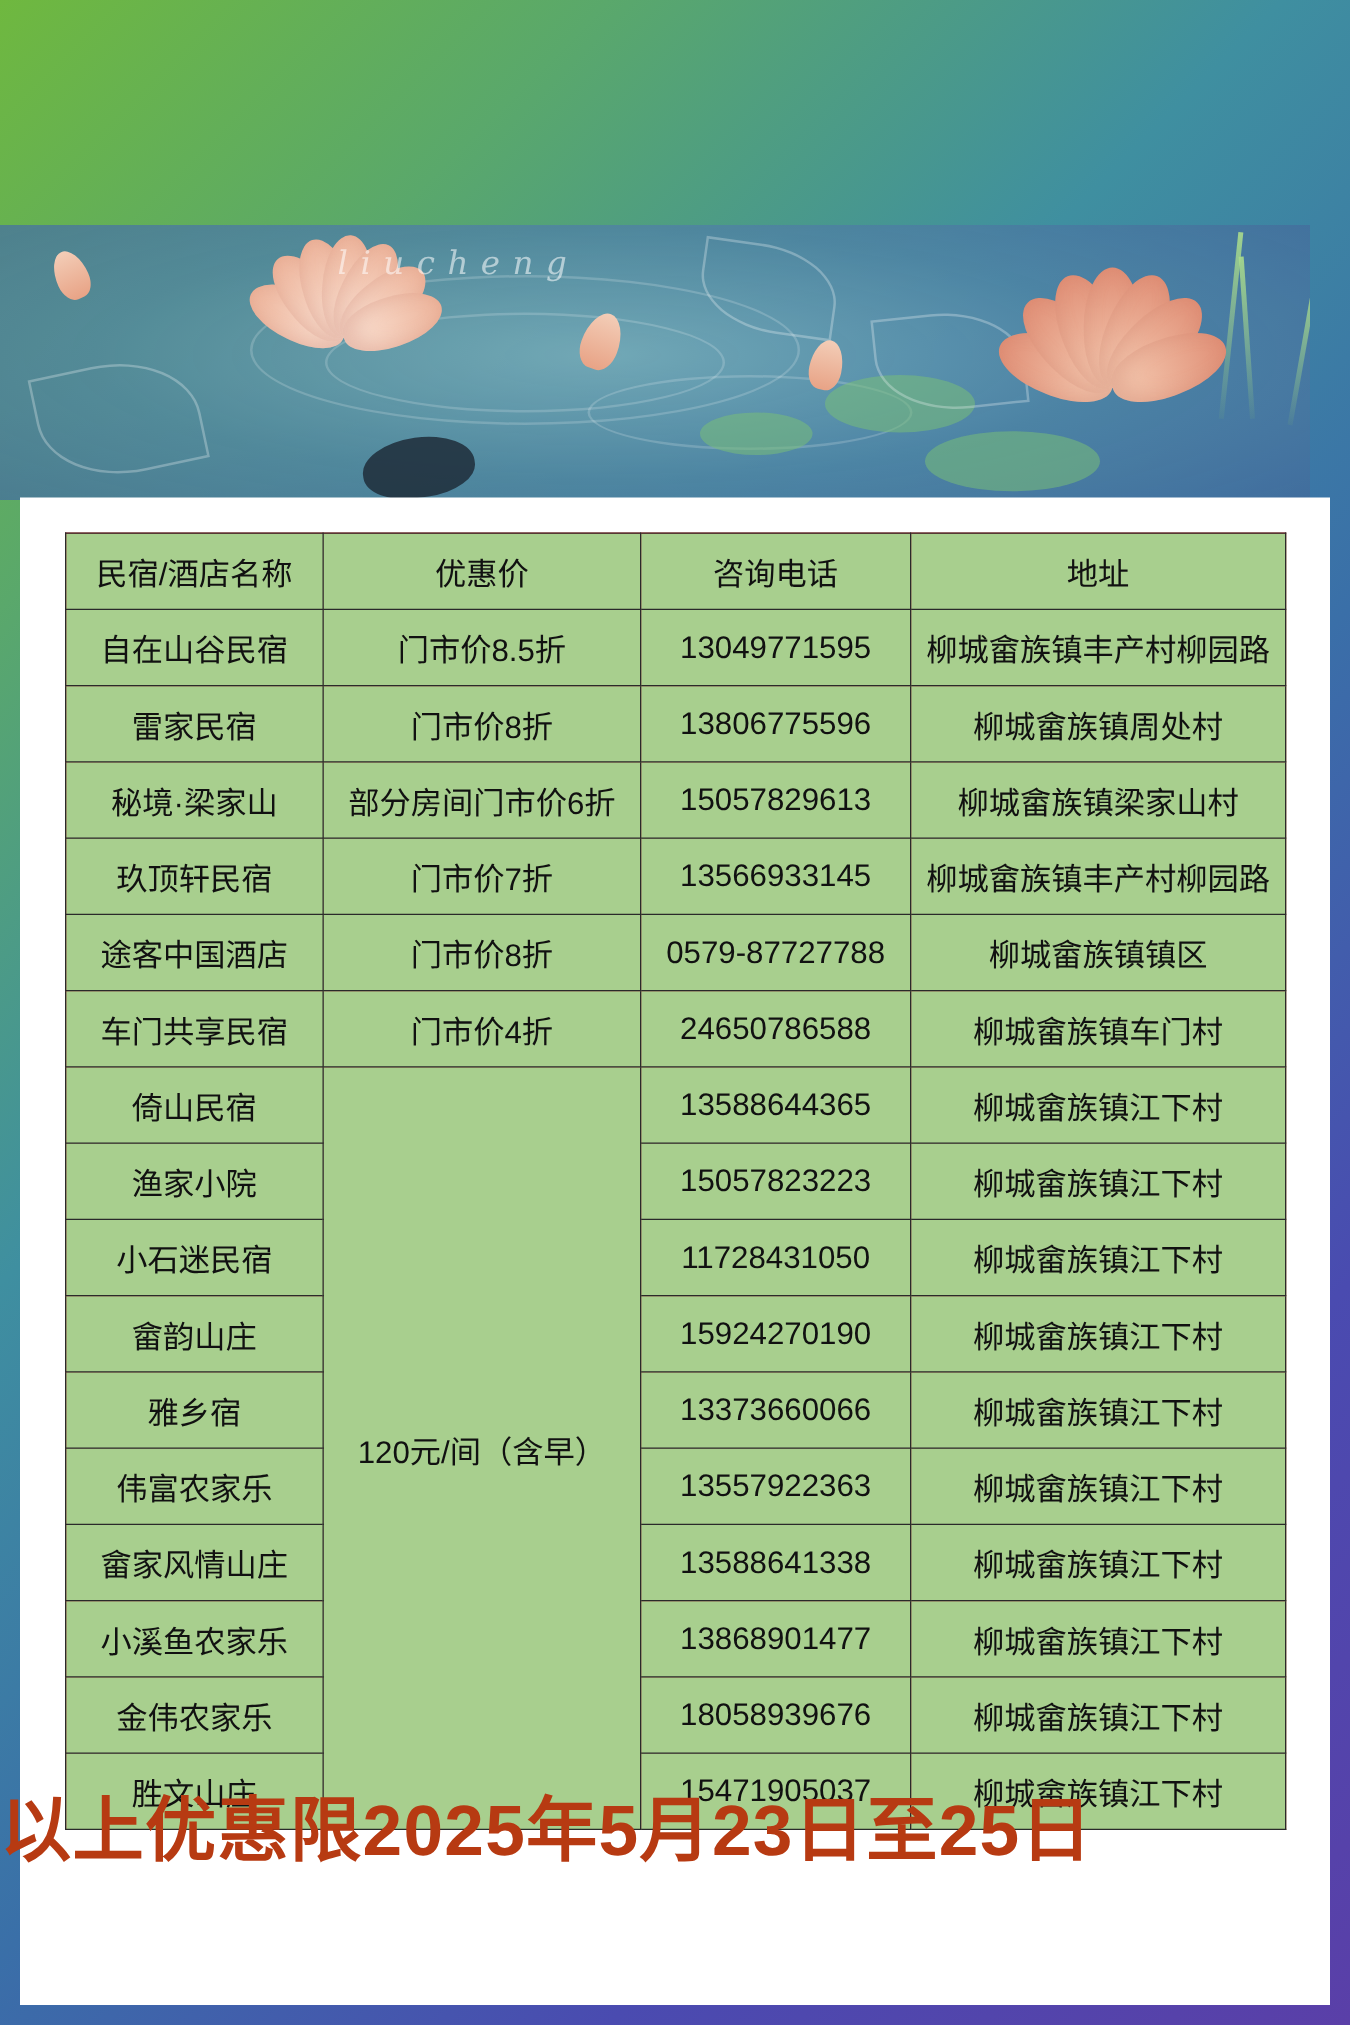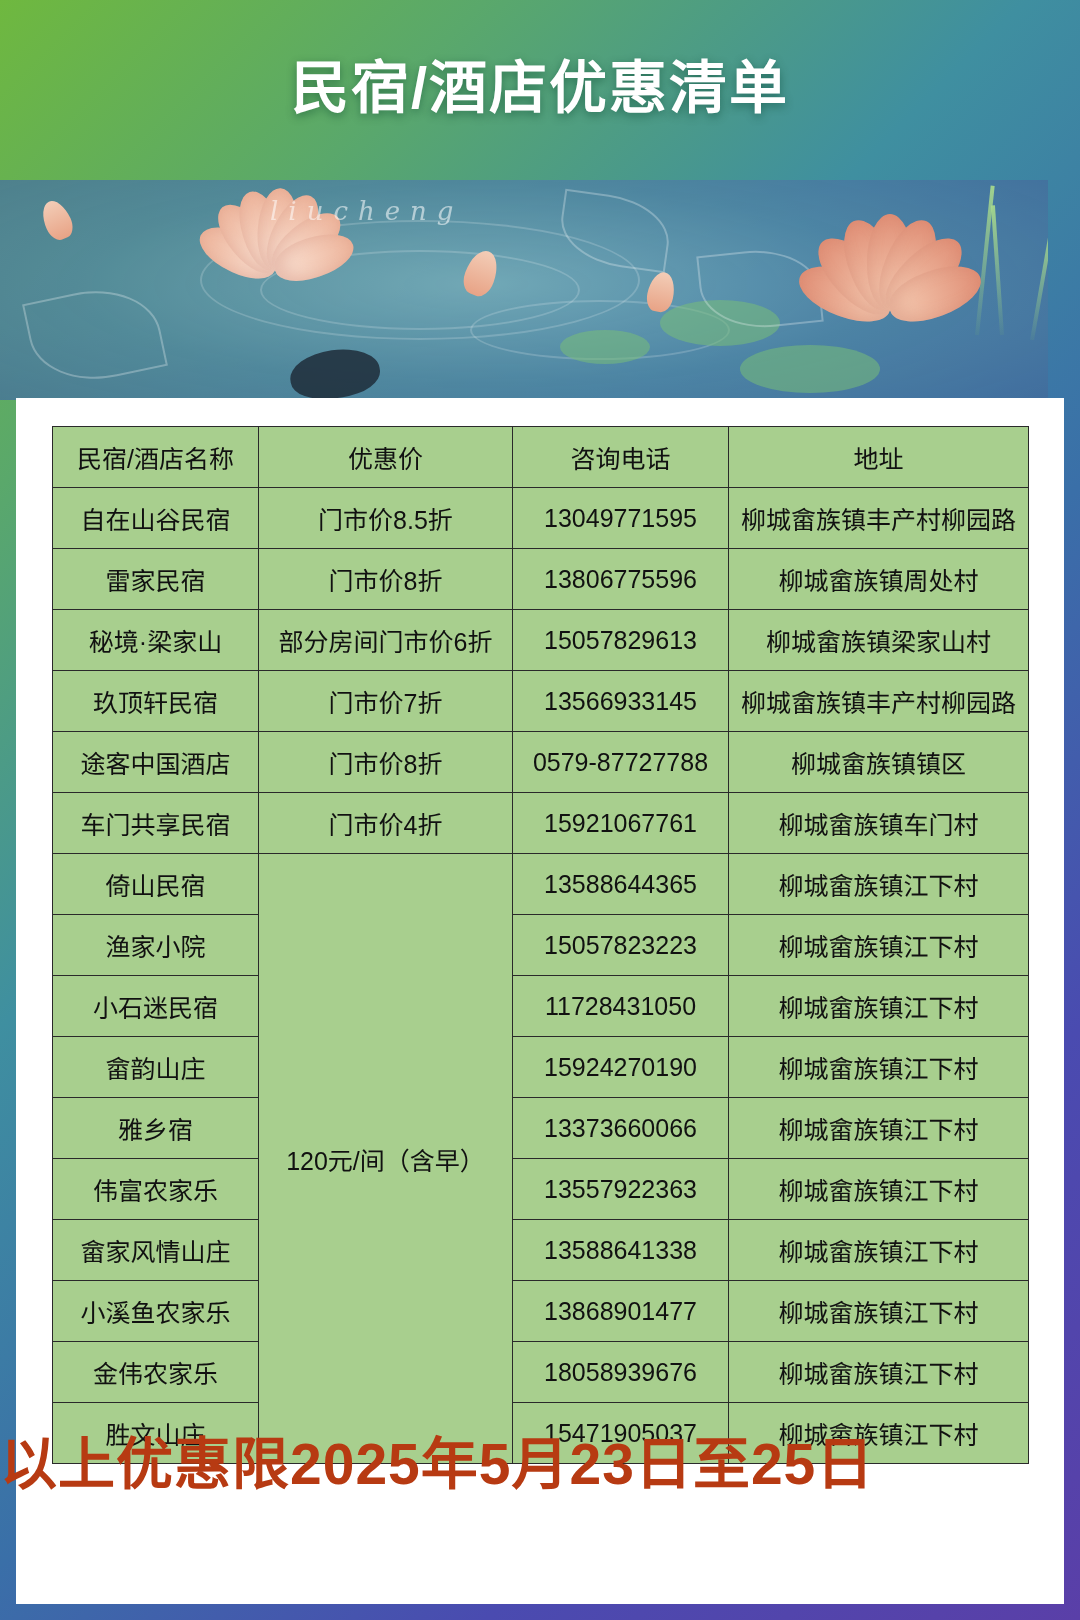--- a/index.html
+++ b/index.html
@@ -237,21 +237,20 @@
     </div>
 
     <div class="bud b1"></div>
     <div class="bud b2"></div>
     <div class="bud b3"></div>
 
     <div class="script">liucheng</div>
   </div>
 
   <div class="title-block">
-    <div class="title-line">民宿/酒店优惠清单</div>
   </div>
 
   <div class="card">
     <table class="list">
       <colgroup>
         <col class="c-name">
           <col class="c-price">
           <col class="c-phone">
           <col class="c-addr">
       </colgroup>
@@ -290,21 +289,21 @@
         </tr>
         <tr>
           <td class="name">途客中国酒店</td>
           <td>门市价8折</td>
           <td>0579-87727788</td>
           <td class="addr">柳城畲族镇镇区</td>
         </tr>
         <tr>
           <td class="name">车门共享民宿</td>
           <td>门市价4折</td>
-          <td>15921067761</td>
+          <td>24650786588</td>
           <td class="addr">柳城畲族镇车门村</td>
         </tr>
 
         <tr>
           <td class="name">倚山民宿</td>
           <td class="merged" rowspan="10">120元/间（含早）</td>
           <td>13588644365</td>
           <td class="addr">柳城畲族镇江下村</td>
         </tr>
         <tr>

